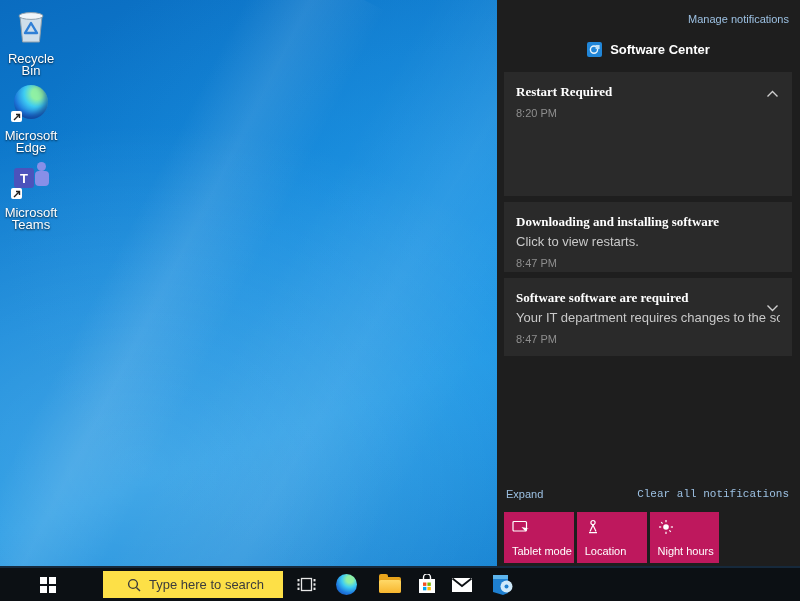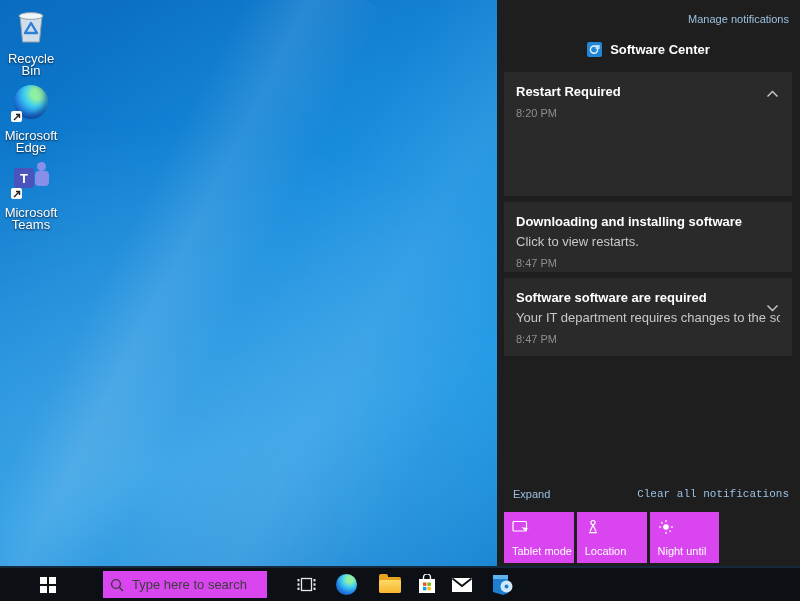--- a/index.html
+++ b/index.html
@@ -36,46 +36,46 @@
   .teams-body { position:absolute; right:0; top:9px; width:14px; height:15px; border-radius:4px; background:#888fe8; }
   .teams-sq { position:absolute; left:1px; top:6px; width:20px; height:20px; background:#4b53bc; border-radius:3px;
     color:#fff; font-size:13px; font-weight:bold; display:flex; align-items:center; justify-content:center; }
 
   
   .action-center { position:absolute; top:0; right:0; width:303px; height:566px; background:#1e1e1e; color:#fff; }
   .manage-link { position:absolute; top:13px; right:11px; font-size:11px; color:#9cc0e2; cursor:pointer; }
   .group-header { position:absolute; top:42px; left:0; width:100%; display:flex; align-items:center;
     justify-content:center; gap:8px; font-size:13px; font-weight:bold; cursor:pointer; }
   .card { position:absolute; left:7px; right:8px; background:#2a2a2a; padding:11px 12px; cursor:pointer; }
-  .card-title { font-size:13px; font-weight:bold; color:#fff; line-height:17px; }
+  .card-title { font-size:13px; font-weight:bold; color:#fff; line-height:17px;font-family:Liberation Serif, serif; }
   .card-body { font-size:13px; color:#c9c9c9; line-height:17px; margin-top:3px; padding-right:14px; }
   .card-body.oneline { white-space:nowrap; overflow:hidden; padding-right:24px; }
   .card-time { font-size:11px; color:#8e8e8e; margin-top:7px; }
   .card-chevron { position:absolute; right:11px; background:none; border:none; padding:2px; cursor:pointer; }
   .card1 { top:72px; height:124px; }
   .card2 { top:202px; height:70px; }
   .card3 { top:278px; height:78px; }
   .footer-link { position:absolute; top:488px; font-size:11px; color:#9cc0e2; cursor:pointer; }
-  .expand-link { left:16px; } .clear-link { right:11px;font-family:Liberation Mono, monospace; }
+  .expand-link { left:9px; } .clear-link { right:11px;font-family:Liberation Mono, monospace; }
   .tiles { position:absolute; left:7px; right:8px; top:512px; height:51px; display:grid;
     grid-template-columns:repeat(4,1fr); gap:3px; }
-  .tile { position:relative; background:#d946ef; cursor:pointer; }
+  .tile { position:relative; background:#be185d; cursor:pointer; }
   .tile svg { position:absolute; left:8px; top:7px; }
   .tile .tile-label { position:absolute; left:8px; bottom:6px; font-size:11px; color:#fff; white-space:nowrap; }
 
   
   .taskbar { position:absolute; left:0; bottom:0; width:800px; height:35px; background:#0c1014;
     border-top:2px solid #16293c; }
   .tb-btn { position:absolute; top:0; height:33px; width:40px; background:none; border:none;
     display:flex; align-items:center; justify-content:center; cursor:pointer; }
   .start-btn { left:28px; }
   .win-logo { width:16px; height:16px; display:grid; grid-template-columns:7px 7px; grid-template-rows:7px 7px; gap:2px; }
   .win-logo i { background:#fff; }
-  .searchbox { position:absolute; left:103px; top:3px; width:164px; height:27px; background:#d946ef;
-    display:flex; align-items:center; padding-left:7px; gap:8px; }
+  .searchbox { position:absolute; left:103px; top:3px; width:180px; height:27px; background:#fde047;
+    display:flex; align-items:center; padding-left:24px; gap:8px; }
   .searchbox input { border:none; outline:none; flex:1; font-size:13px; color:#222; background:transparent;
     font-family:"Liberation Sans", sans-serif; min-width:0; }
   .searchbox input::placeholder { color:#3c3c3c; opacity:1; }
   .tv-btn { left:286px; } .edge-btn { left:326px; } .fold-btn { left:370px; }
   .store-btn { left:407px; } .mail-btn { left:442px; } .sc-btn { left:482px; }
   .edge-tb { width:21px; height:21px; border-radius:50%;
     background:radial-gradient(circle at 66% 26%, #8ff0a4 0 16%, #3ecdf2 38%, #1e7ae0 66%, #1244a6 100%); }
   .folder-tb { position:relative; width:22px; height:16px; }
   .folder-back { position:absolute; inset:0; background:linear-gradient(#e8a41c,#d9940f); border-radius:2px; }
   .folder-tab { position:absolute; left:0; top:-3px; width:9px; height:5px; background:#e8a41c; border-radius:2px 2px 0 0; }
@@ -192,21 +192,21 @@
           <circle cx="8" cy="8" r="2.8" fill="#fff"></circle>
           <g stroke="#fff" stroke-width="1.2">
             <line x1="8" y1="1" x2="8" y2="3.2"></line>
               <line x1="8" y1="12.8" x2="8" y2="15"></line>
             <line x1="1" y1="8" x2="3.2" y2="8"></line>
               <line x1="12.8" y1="8" x2="15" y2="8"></line>
             <line x1="3.2" y1="3.2" x2="4.6" y2="4.6"></line>
               <line x1="11.4" y1="11.4" x2="12.8" y2="12.8"></line>
           </g>
         </svg>
-        <span class="tile-label">Night until</span>
+        <span class="tile-label">Night hours</span>
       </div>
     </div>
   </aside>
 
   <div class="taskbar">
 
     <button class="tb-btn start-btn">
       <span class="win-logo">
           <i></i>
           <i></i>

